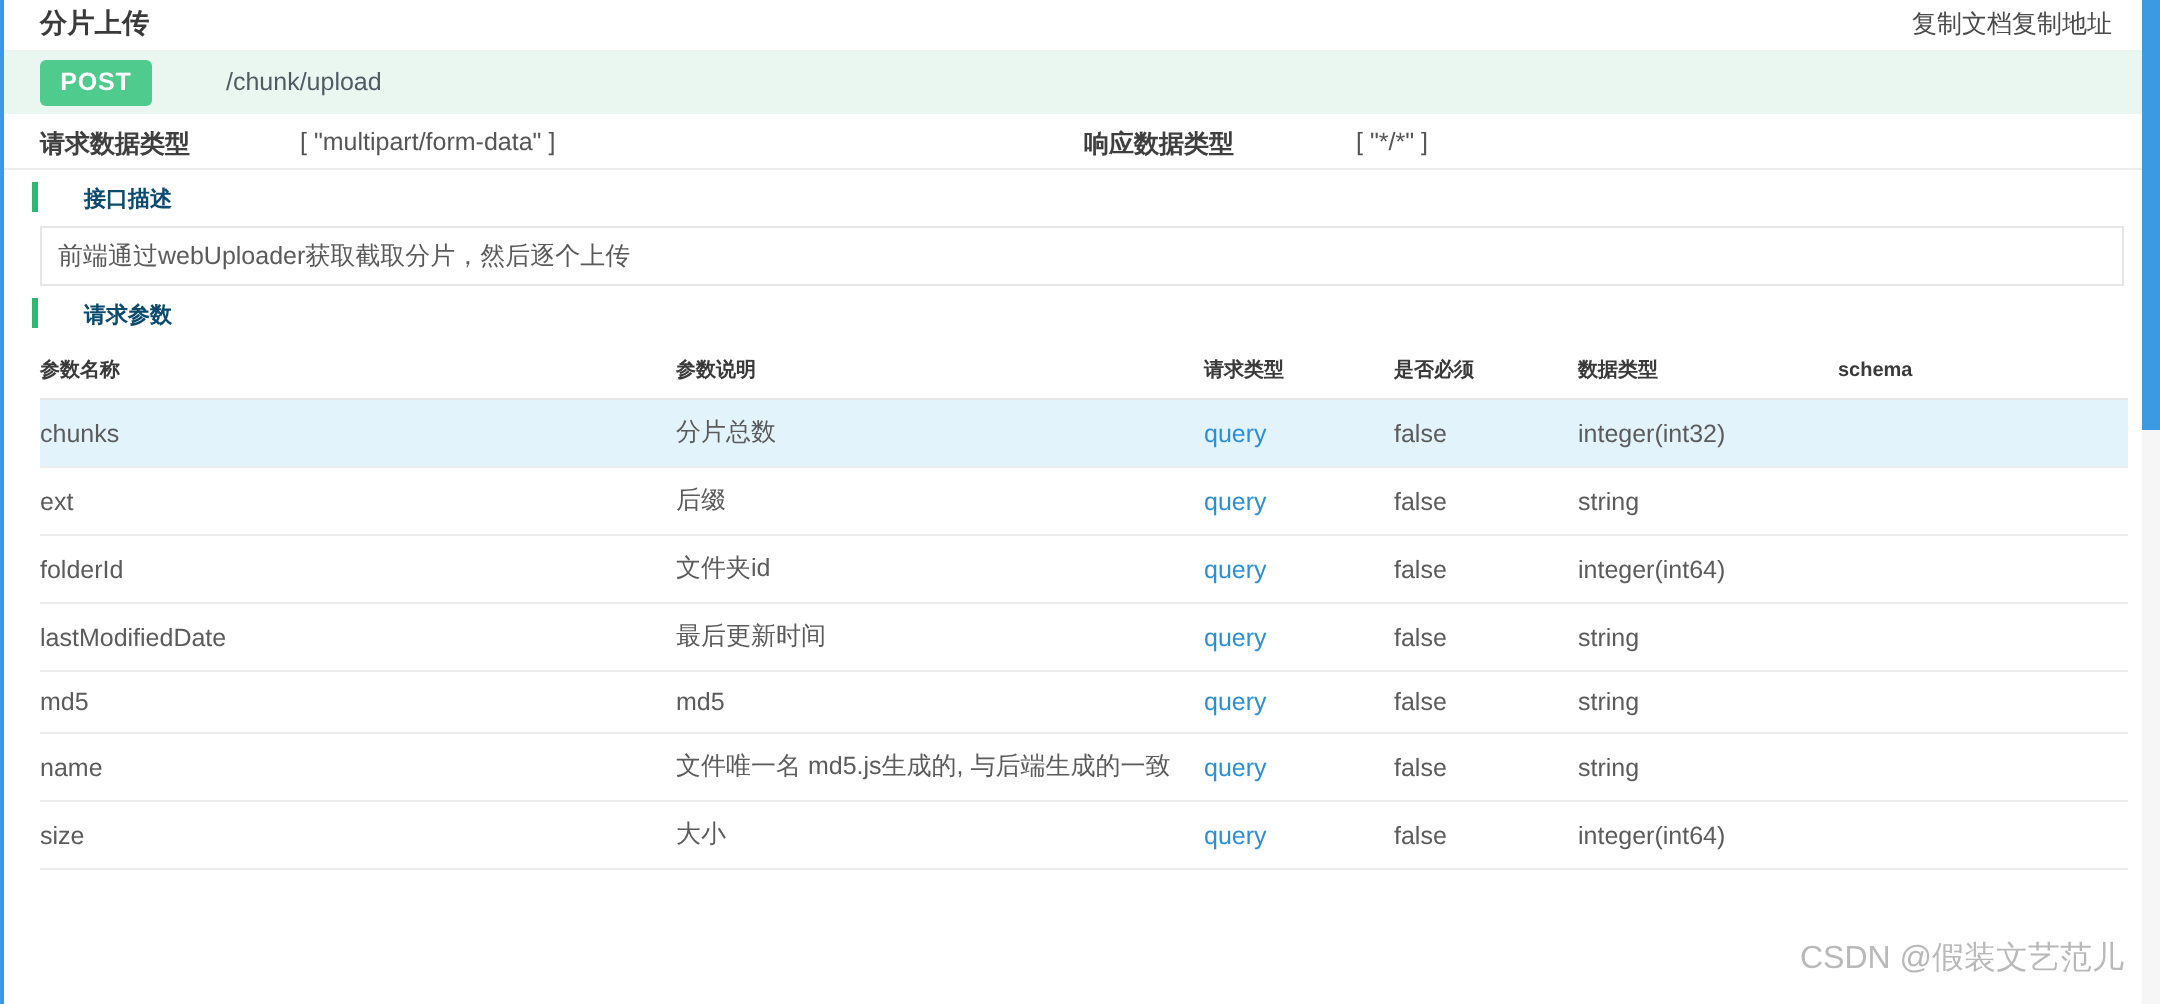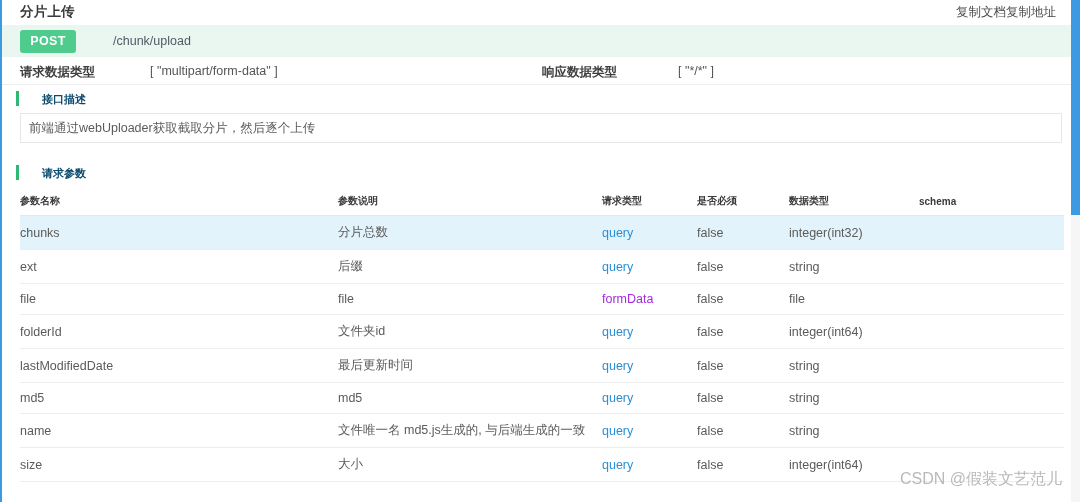--- a/index.html
+++ b/index.html
@@ -216,21 +216,21 @@
   </div>
 
   <div class="sec-head">
     <span class="bar"></span>
     <span class="txt">接口描述</span>
   </div>
   <div class="desc-wrap">
     <div class="desc-box">前端通过webUploader获取截取分片，然后逐个上传</div>
   </div>
 
-  <div class="sec-head" style="margin-top:16px;">
+  <div class="sec-head" style="margin-top:0;">
     <span class="bar"></span>
     <span class="txt">请求参数</span>
   </div>
 
   <div class="tbl-wrap">
     <table class="params">
       <thead>
         <tr>
           <th class="c-name">参数名称</th>
           <th class="c-desc">参数说明</th>
@@ -251,28 +251,20 @@
           </tr>
           <tr>
             <td class="c-name">ext</td>
             <td class="c-desc">后缀</td>
             <td class="c-in"><span class="in-query">query</span></td>
             <td class="c-req">false</td>
             <td class="c-type">string</td>
             <td class="c-schema"></td>
           </tr>
           <tr>
-            <td class="c-name">file</td>
-            <td class="c-desc">file</td>
-            <td class="c-in"><span class="in-formdata">formData</span></td>
-            <td class="c-req">false</td>
-            <td class="c-type">file</td>
-            <td class="c-schema"></td>
-          </tr>
-          <tr>
             <td class="c-name">folderId</td>
             <td class="c-desc">文件夹id</td>
             <td class="c-in"><span class="in-query">query</span></td>
             <td class="c-req">false</td>
             <td class="c-type">integer(int64)</td>
             <td class="c-schema"></td>
           </tr>
           <tr>
             <td class="c-name">lastModifiedDate</td>
             <td class="c-desc">最后更新时间</td>

